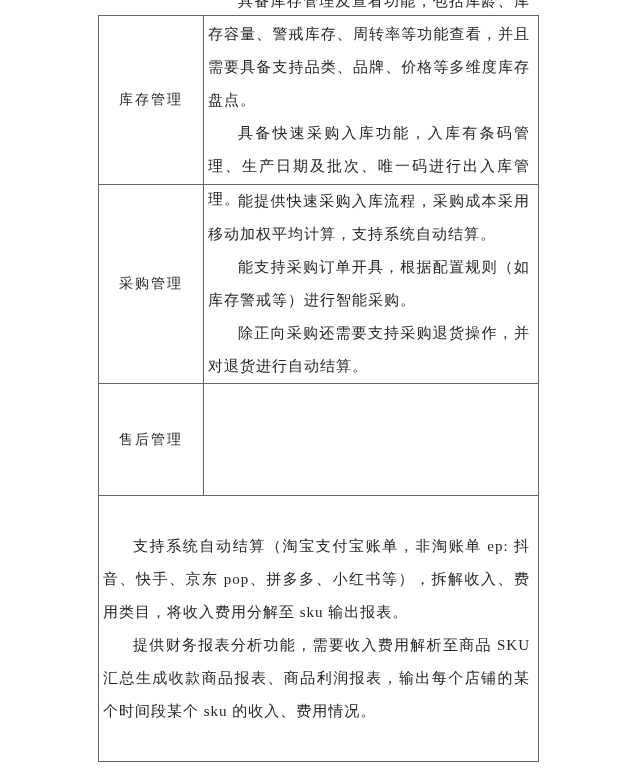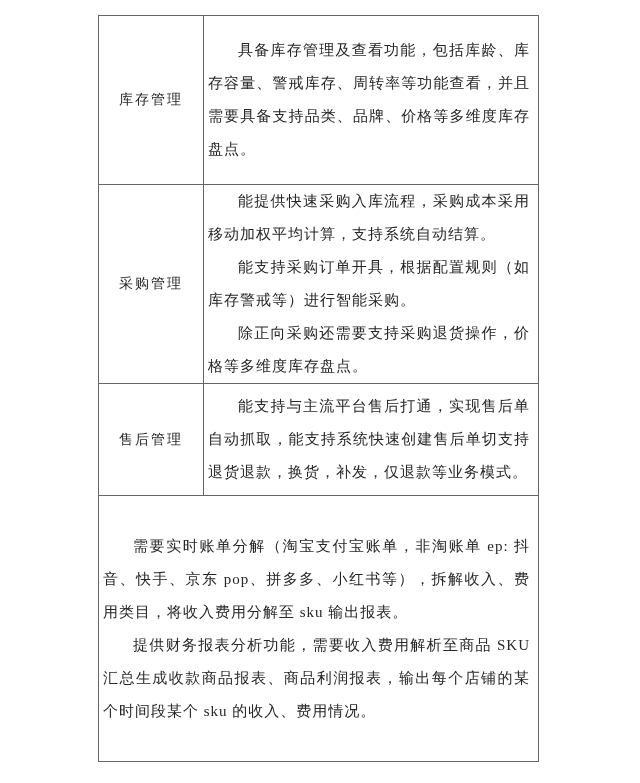--- a/index.html
+++ b/index.html
@@ -76,44 +76,42 @@
 
 <div class="doc-page">
   <div class="spec-table">
 
     <div class="spec-row row-inventory">
       <div class="label-cell">
         <span>库存管理</span>
       </div>
       <div class="content-cell">
         <p>具备库存管理及查看功能，包括库龄、库存容量、警戒库存、周转率等功能查看，并且需要具备支持品类、品牌、价格等多维度库存盘点。</p>
+        <p>具备快速采购入库功能，入库有条码管理、生产日期及批次、唯一码进行出入库管理。</p>
       </div>
     </div>
 
     <div class="spec-row row-purchase">
       <div class="label-cell">
         <span>采购管理</span>
       </div>
       <div class="content-cell">
         <p>能提供快速采购入库流程，采购成本采用移动加权平均计算，支持系统自动结算。</p>
         <p>能支持采购订单开具，根据配置规则（如库存警戒等）进行智能采购。</p>
-        <p>除正向采购还需要支持采购退货操作，价格等多维度库存盘点。</p>
+        <p>除正向采购还需要支持采购退货操作，并对退货进行自动结算。</p>
       </div>
     </div>
 
     <div class="spec-row row-aftersale">
       <div class="label-cell">
         <span>售后管理</span>
       </div>
-      <div class="content-cell">
-        <p>能支持与主流平台售后打通，实现售后单自动抓取，能支持系统快速创建售后单切支持退货退款，换货，补发，仅退款等业务模式。</p>
-      </div>
     </div>
 
     <div class="spec-row row-finance">
       <div class="content-cell">
-        <p>需要实时账单分解（淘宝支付宝账单，非淘账单 ep: 抖音、快手、京东 pop、拼多多、小红书等），拆解收入、费用类目，将收入费用分解至 sku 输出报表。</p>
+        <p>支持系统自动结算（淘宝支付宝账单，非淘账单 ep: 抖音、快手、京东 pop、拼多多、小红书等），拆解收入、费用类目，将收入费用分解至 sku 输出报表。</p>
         <p>提供财务报表分析功能，需要收入费用解析至商品 SKU 汇总生成收款商品报表、商品利润报表，输出每个店铺的某个时间段某个 sku 的收入、费用情况。</p>
       </div>
     </div>
 
   </div>
 </div>
 
 </body></html>

